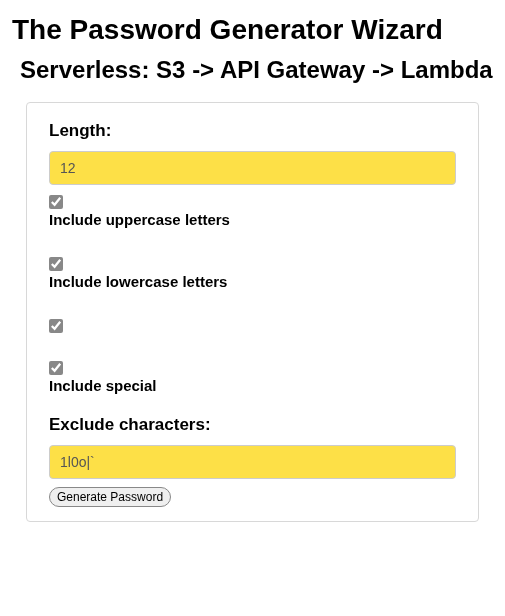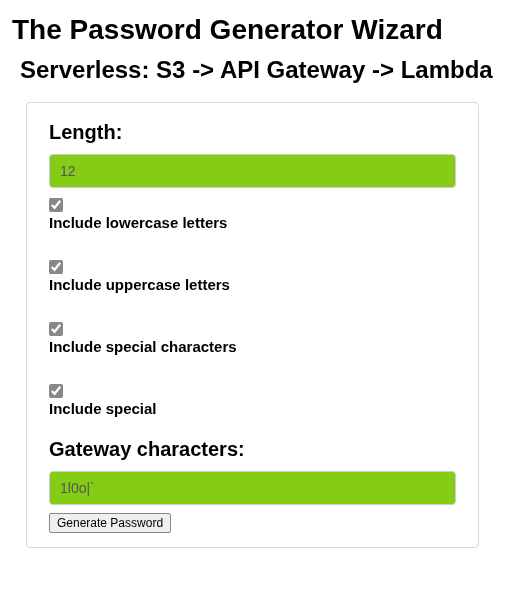--- a/index.html
+++ b/index.html
@@ -6,82 +6,81 @@
     body { font-family: Arial, Helvetica, sans-serif; color: #000; background: #fff; }
     .page { width: 505px; padding: 8px 12px; }
     h1 { font-size: 28px; font-weight: bold; margin: 6px 0 10px 0; }
     h2 { font-size: 24px; font-weight: bold; margin: 4px 0 18px 0; padding-left: 8px; }
     .panel {
       border: 1px solid #d8d8d8;
       border-radius: 4px;
       padding: 18px 22px 14px 22px;
       margin: 0 14px 0 14px;
     }
-    .field-label { font-size: 20px; font-weight: bold; margin-bottom: 10px; display: block; }
+    .field-label { font-size: 17px; font-weight: bold; margin-bottom: 10px; display: block; }
     .text-input {
       width: 100%;
       border: 1px solid #ccc;
       border-radius: 4px;
       padding: 8px 10px;
       font-size: 14px;
       margin-bottom: 6px;
-      background: #84cc16;
+      background: #fde047;
       color: #555;
     }
     .check-row { margin-top: 4px; margin-bottom: 28px; }
     .check-row input[type="checkbox"] {
       display: block;
       margin-bottom: 2px;
       width: 14px; height: 14px;
       accent-color: #888;
     }
     .check-label { font-size: 15px; font-weight: bold; }
     .exclude-block { margin-top: -8px; }
     .generate-btn {
       font-size: 12px;
       padding: 2px 7px;
       background: #efefef;
       border: 1px solid #888;
-      border-radius: 2px;
+      border-radius: 10px;
       cursor: pointer;
       margin-top: 2px;
     }
   </style>
 </head>
 <body>
 
 <div class="page">
   <h1>The Password Generator Wizard</h1>
   <h2>Serverless: S3 -&gt; API Gateway -&gt; Lambda</h2>
 
   <div class="panel">
 
     <label class="field-label">Length:</label>
     <input class="text-input" type="text" value="12" style="">
 
     <div class="check-row">
       <input type="checkbox" checked="" style="">
+      <span class="check-label">Include uppercase letters</span>
+    </div>
+
+    <div class="check-row">
+      <input type="checkbox" checked="" style="">
       <span class="check-label">Include lowercase letters</span>
     </div>
 
     <div class="check-row">
       <input type="checkbox" checked="" style="">
-      <span class="check-label">Include uppercase letters</span>
-    </div>
-
-    <div class="check-row">
-      <input type="checkbox" checked="" style="">
-      <span class="check-label">Include special characters</span>
     </div>
 
     <div class="check-row">
       <input type="checkbox" checked="" style="">
       <span class="check-label">Include special</span>
     </div>
 
     <div class="exclude-block">
-      <label class="field-label">Gateway characters:</label>
+      <label class="field-label">Exclude characters:</label>
       <input class="text-input" type="text" value="1l0o|`" style="">
       <button class="generate-btn">Generate Password</button>
     </div>
 
   </div>
 </div>
 
 </body></html>

